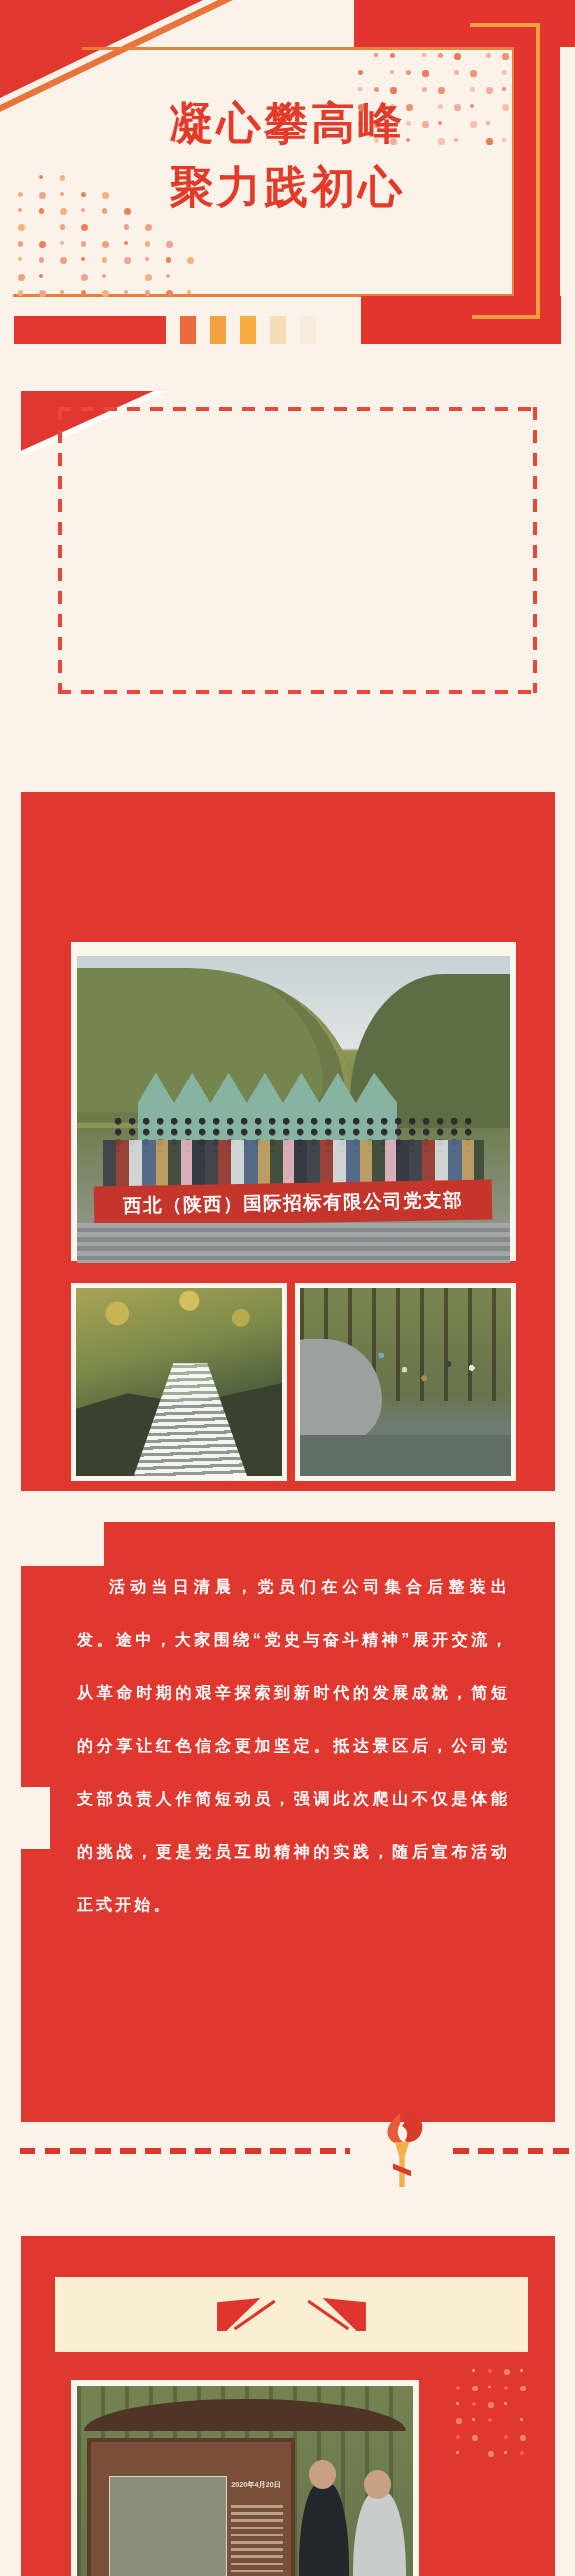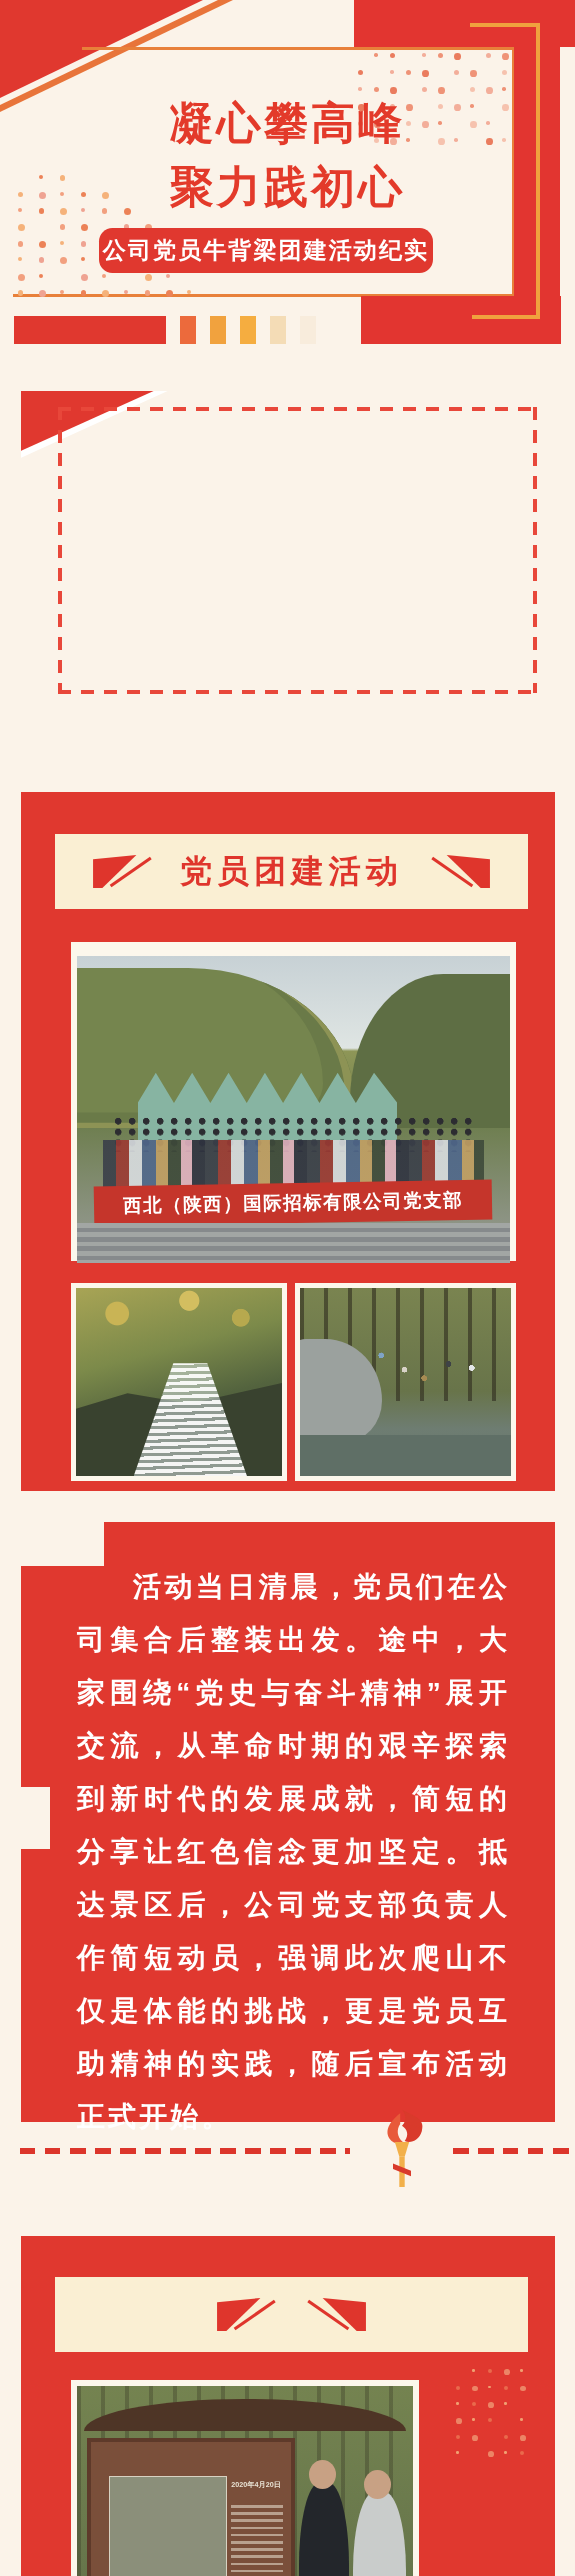--- a/index.html
+++ b/index.html
@@ -9,21 +9,21 @@
   .tri{clip-path:polygon(0 0,100% 0,0 100%);}
   .red{background:#E0382F;}
   .dash-h{background:repeating-linear-gradient(90deg,#E8473A 0 13.4px,transparent 13.4px 23px);}
   .dash-v{background:repeating-linear-gradient(180deg,#E8473A 0 13.4px,transparent 13.4px 23px);}
   .div-dash{background:repeating-linear-gradient(90deg,#DC352B 0 15.5px,transparent 15.5px 25px);}
   .big-title{left:0;right:0;text-align:center;font-weight:900;color:#E33A2A;font-size:44px;letter-spacing:3.1px;line-height:1;}
   .badge{background:#E0382F;border-radius:13.4px;color:#fff;font-weight:800;font-size:23px;letter-spacing:2.1px;display:flex;align-items:center;justify-content:center;}
   .banner{background:#FAEFD3;display:flex;align-items:center;justify-content:center;gap:25px;}
   .banner .t{color:#DF352C;font-size:32px;font-weight:900;letter-spacing:5.2px;white-space:nowrap;}
   .body-cn{font-weight:700;text-align:justify;text-indent:2em;}
-  .white-par{color:#FFFFFF;font-size:28px;line-height:53px;letter-spacing:3.1px;}
+  .white-par{color:#FFFFFF;font-size:16px;line-height:53px;letter-spacing:3.1px;}
   .frame{background:#FCF7EC;box-sizing:border-box;}
   .photo{position:relative;overflow:hidden;width:100%;height:100%;}
   .dot{position:absolute;border-radius:50%;}
   .steps{background:repeating-linear-gradient(180deg,#A2A6A4 0 4.6px,#868A8C 4.6px 9.3px);}
   .zig{background:#87B4A2;clip-path:polygon(0 100%,0 45%,7% 0,14% 45%,21% 0,28% 45%,35% 0,42% 45%,49% 0,56% 45%,63% 0,70% 45%,77% 0,84% 45%,91% 0,100% 45%,100% 100%);}
   .trunks{background:repeating-linear-gradient(90deg,rgba(40,35,25,.55) 0 3.6px,transparent 3.6px 24px);}
   .crowd-heads{background:radial-gradient(circle 3.6px at 6.2px 5.2px,#2C2C31 0 3.1px,transparent 3.6px);background-size:14px 10.8px;}
   .crowd-bodies{background:repeating-linear-gradient(90deg,#3A3F49 0 13.4px,#9C3A33 13.4px 26px,#D9DDE0 26px 39px,#50688C 39px 53px,#C2A064 53px 65px,#3E4A3A 65px 78px,#E2B3C0 78px 89px,#2F3340 89px 102px);}
   .bar{position:absolute;top:316px;width:15.5px;height:28px;}
 </style>
@@ -148,43 +148,31 @@
       <div class="dot" style="left: 63px; top: 115px; width: 5.7px; height: 5.7px; background: rgb(236, 130, 87);"></div>
       <div class="dot" style="left: 84px; top: 115px; width: 7.2px; height: 7.2px; background: rgb(245, 178, 122);"></div>
       <div class="dot" style="left: 106px; top: 115px; width: 4.1px; height: 4.1px; background: rgb(239, 163, 146);"></div>
       <div class="dot" style="left: 127px; top: 115px; width: 5.7px; height: 5.7px; background: rgb(242, 160, 127);"></div>
       <div class="dot" style="left: 148px; top: 115px; width: 7.2px; height: 7.2px; background: rgb(236, 130, 87);"></div>
       <div class="dot" style="left: 169px; top: 115px; width: 4.1px; height: 4.1px; background: rgb(245, 178, 122);"></div>
     </div>
 
   <div class="abs big-title" style="top:101px;">凝心攀高峰</div>
   <div class="abs big-title" style="top:165px;">聚力践初心</div>
-  <div class="abs badge" style="left:99px;top:228px;width:334px;height:45px;">公司党员牛背梁团建活动纪实</div>
 
   <div class="abs tri" style="left:20.6px;top:391px;width:147px;height:67px;background:#FFFFFF;"></div>
   <div class="abs tri" style="left:20.6px;top:391px;width:133px;height:60px;background:#E0382F;"></div>
 
   <div class="abs dash-h" style="left:58px;top:407px;width:479px;height:3.6px;"></div>
   <div class="abs dash-h" style="left:58px;top:690px;width:479px;height:3.6px;"></div>
   <div class="abs dash-v" style="left:58px;top:407px;width:3.6px;height:286px;"></div>
   <div class="abs dash-v" style="left:533px;top:407px;width:3.6px;height:286px;"></div>
 
   <div class="abs" style="left:20.6px;top:792px;width:534px;height:699px;background:#E0382F;"></div>
 
-  <div class="abs banner" style="left:55px;top:834px;width:473px;height:75px;">
-    <svg width="62" height="33" viewBox="0 0 120 64">
-      <polygon points="0,8 84,0 18,64 0,64" fill="#DF352C"></polygon>
-      <line x1="34" y1="60" x2="112" y2="6" stroke="#DF352C" stroke-width="6"></line>
-    </svg>
-    <div class="t">党员团建活动</div>
-    <svg width="62" height="33" viewBox="0 0 120 64" style="transform:scaleX(-1);">
-      <polygon points="0,8 84,0 18,64 0,64" fill="#DF352C"></polygon>
-      <line x1="34" y1="60" x2="112" y2="6" stroke="#DF352C" stroke-width="6"></line>
-    </svg>
-  </div>
 
   <div class="abs frame" style="left:71px;top:942px;width:445px;height:319px;border:6.2px solid #FCF7EC;">
     <div class="photo" style="background:linear-gradient(180deg,#C7D1D5 0%,#DFE5E3 30%,#8E9657 31%,#6E7E4F 55%,#9A9D9B 100%);margin-top:8px;">
       <div class="abs" style="left:-6%;top:4%;width:70%;height:52%;background:#75854E;border-radius:0 60% 10% 0/0 90% 20% 0;box-shadow:inset -9.3px -5.2px 0 #8D9355,inset -31px -15.5px 0 #6A7A48;"></div>
       <div class="abs" style="right:-8%;top:6%;width:45%;height:50%;background:#5E6E44;border-radius:55% 0 0 12%/95% 0 0 20%;"></div>
       <div class="abs zig" style="left:14%;top:38%;width:60%;height:22%;"></div>
       <div class="abs crowd-heads" style="left:8%;top:52%;width:84%;height:12%;"></div>
       <div class="abs crowd-bodies" style="left:6%;top:60%;width:88%;height:16%;opacity:.9;"></div>
       <div class="abs" style="left:4%;top:74%;width:92%;height:13%;background:#C5352B;transform:rotate(-1deg);display:flex;align-items:center;justify-content:center;">
         <span style="color:#fff;font-weight:800;font-size:18.5px;letter-spacing:1.5px;white-space:nowrap;">西北（陕西）国际招标有限公司党支部</span>

